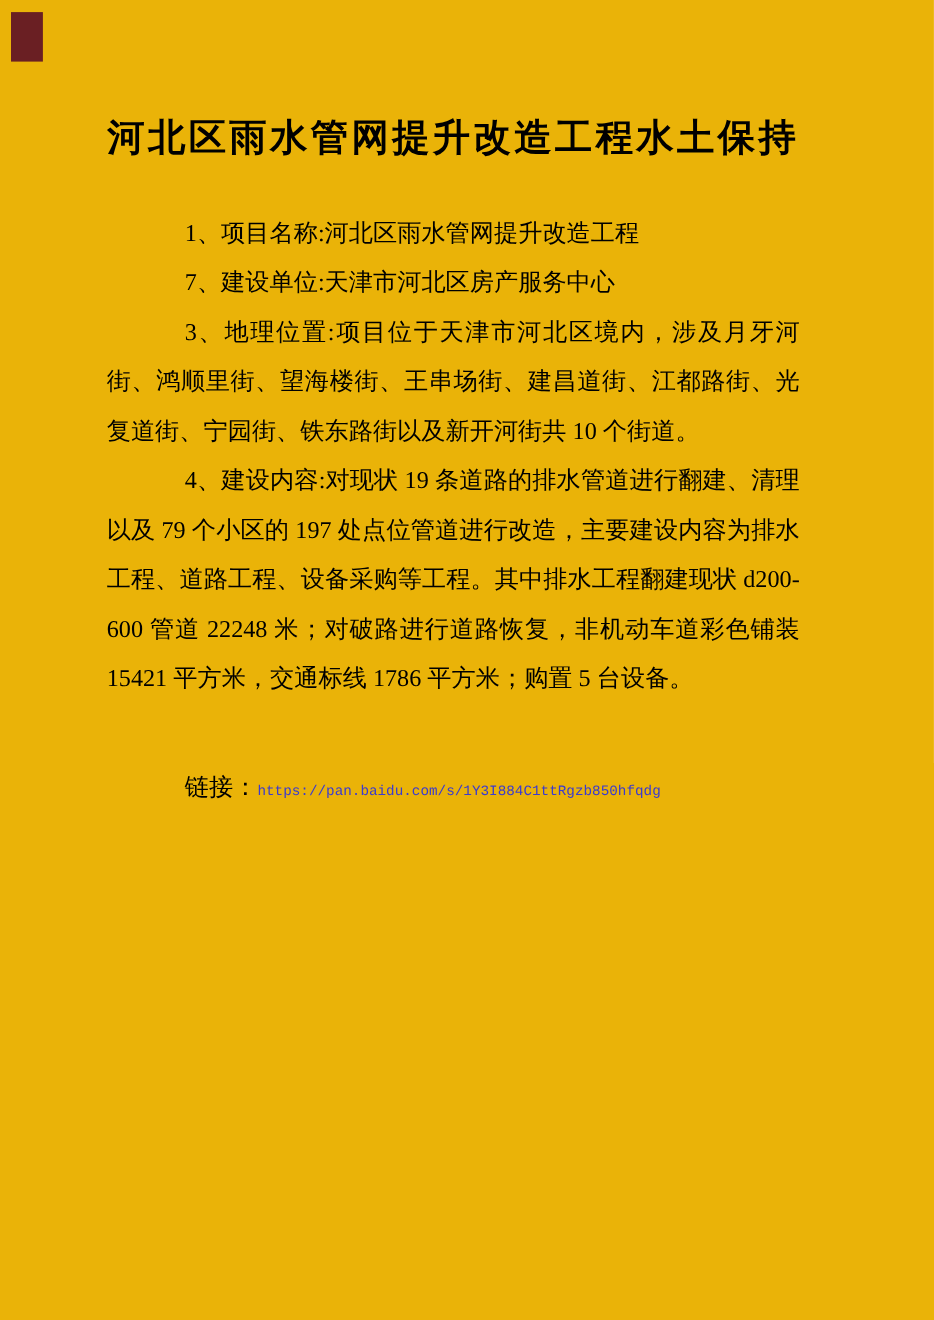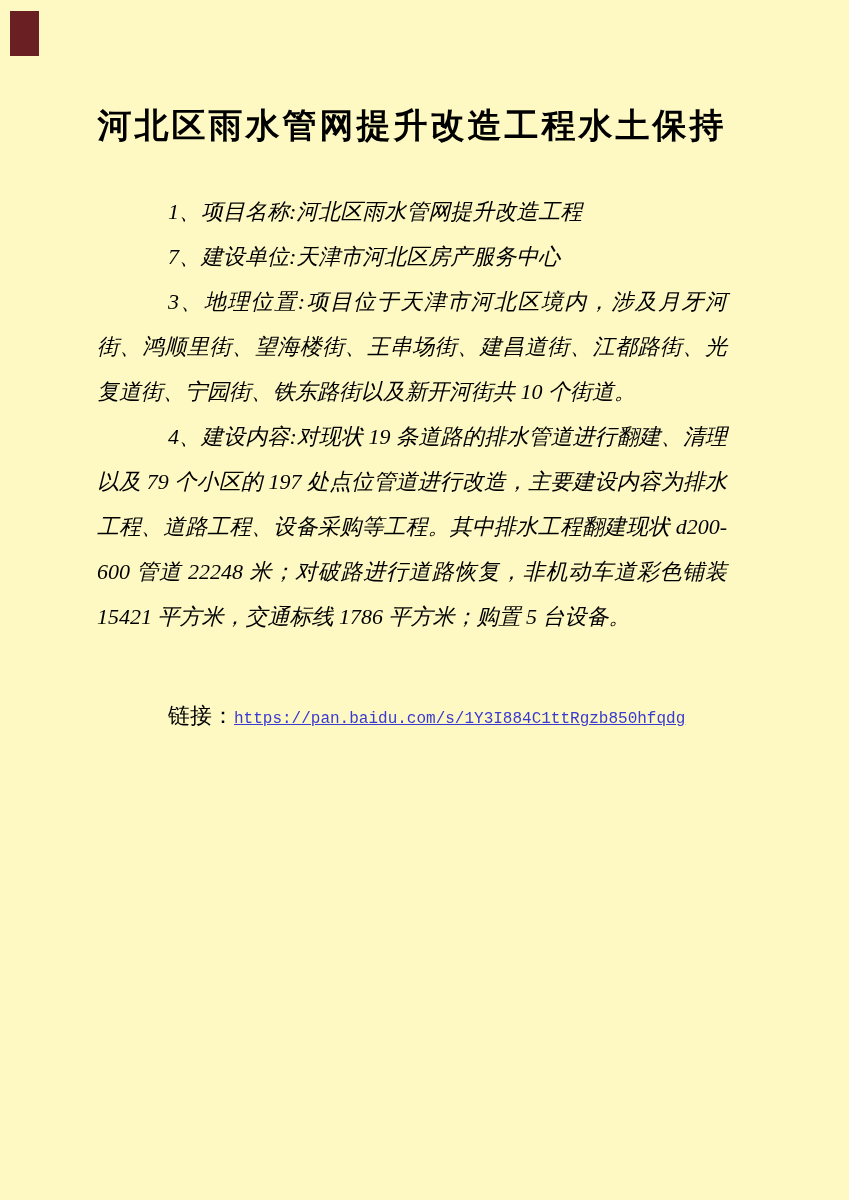--- a/index.html
+++ b/index.html
@@ -1,20 +1,20 @@
 <!DOCTYPE html>
 <html><head>
 <meta charset="utf-8">
 <style>
   html, body { margin: 0; padding: 0; background: #ffffff; }
   .page {
     position: relative;
     width: 849px;
     height: 1200px;
-    background: #fef9c3;
+    background: #eab308;
     color: #000000;
     font-family: "Liberation Serif", "DejaVu Serif", serif;
     overflow: hidden;
     box-sizing: border-box;
     padding: 98px 122px 0 97px;
   }
   .corner-mark {
     position: absolute;
     left: 10px;
     top: 11px;
@@ -24,42 +24,41 @@
   }
   .doc-title {
     margin: 0;
     font-size: 34px;
     font-weight: bold;
     line-height: 55px;
     letter-spacing: 3px;
     text-align: center;
   }
   .doc-title .title-line { display: block; }
-  .body-text { margin-top: 36px; font-style: italic; }
+  .body-text { margin-top: 36px; }
   p.para {
     margin: 0;
     font-size: 22px;
     line-height: 45px;
     text-align: justify;
     text-justify: inter-character;
     text-indent: 71px;
     word-break: break-word;
   }
   .download {
     margin-top: 54px;
     padding-left: 71px;
     font-size: 22px;
     line-height: 45px;
   }
   .download .line { white-space: nowrap; }
   a.url {
     color: #3a3ad0;
-    text-decoration: underline;
     font-family: "Liberation Mono", "DejaVu Sans Mono", monospace;
-    font-size: 16px;
+    font-size: 13px;
     cursor: pointer;
   }
   .code-value {
     font-family: "Liberation Mono", "DejaVu Sans Mono", monospace;
     font-size: 19px;
   }
 </style>
 </head>
 <body>
 

